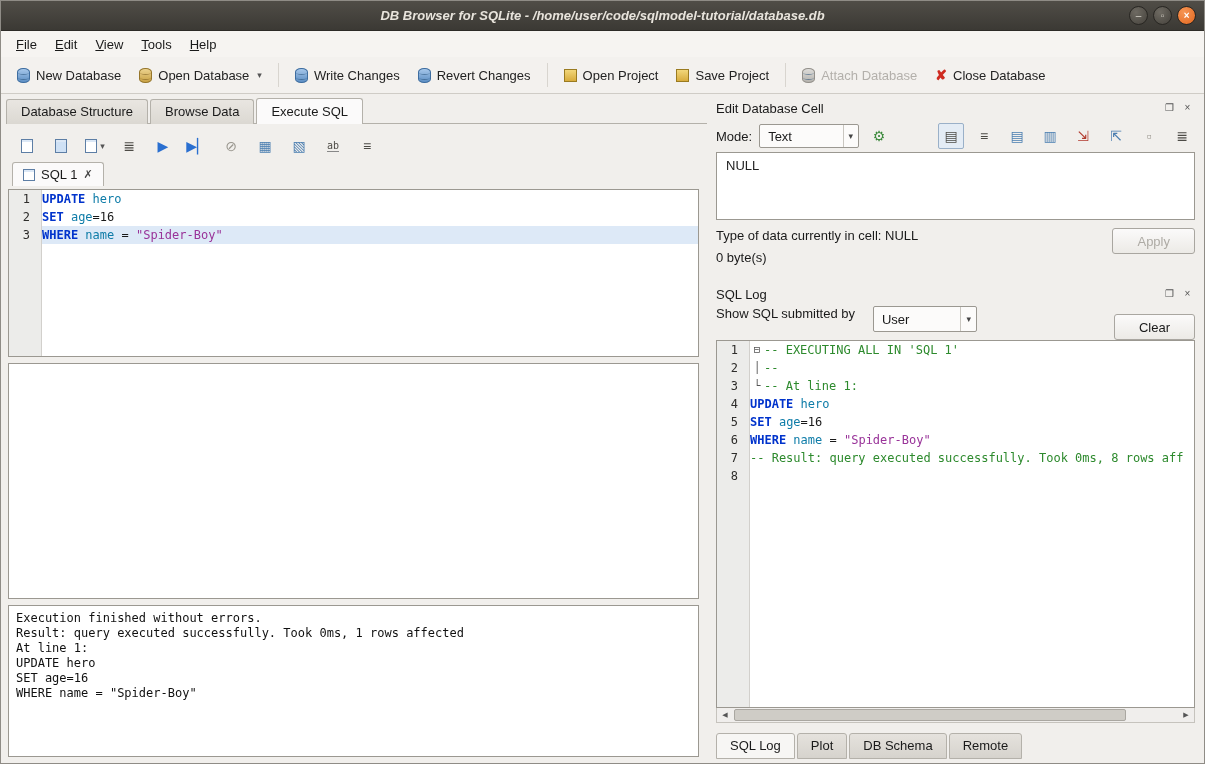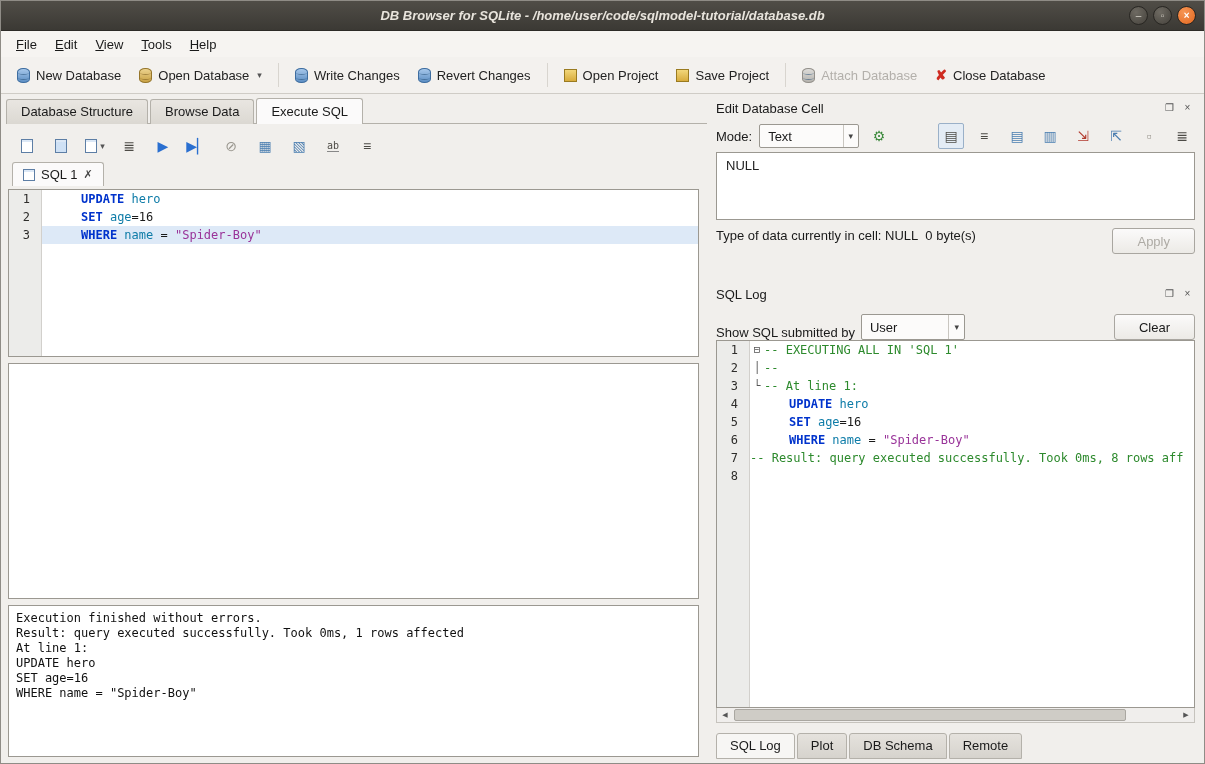--- a/index.html
+++ b/index.html
@@ -78,21 +78,21 @@
 
   
   .codebox { position:relative; background:#fff; border:1px solid #9b9891; overflow:hidden; }
   .editor-box { height:168px; flex:0 0 168px; margin-top:-1px; }
   .gutter-bg { position:absolute; left:0; top:0; bottom:0; width:33px; background:#ececea; border-right:1px solid #d2d0cc; }
   .code-line { display:flex; height:18px; position:relative; font-family:"DejaVu Sans Mono", monospace; font-size:12px; }
   .ln { width:33px; flex:0 0 33px; text-align:right; padding-right:12px; color:#2e2d2b; line-height:18px; }
   .lbody { flex:1; white-space:pre; line-height:18px; display:flex; align-items:center; min-width:0; overflow:hidden; }
   .code-line.hl .lbody { background:var(--hl); }
   .fold { width:14px; flex:0 0 14px; color:#555; font-size:11px; text-align:center; line-height:18px; }
-  .tok-kw { color:var(--kw); font-weight:bold; white-space:pre;padding-left:39px; }
+  .tok-kw { color:var(--kw); font-weight:bold; white-space:pre; }
   .tok-id { color:var(--id); white-space:pre; }
   .tok-str { color:var(--str); white-space:pre; }
   .tok-cm { color:var(--cm); white-space:pre; }
   .tok-pl { color:#1a1a1a; white-space:pre; }
 
   .results-box { flex:1; margin-top:6px; background:#fff; border:1px solid #9b9891; min-height:40px; }
   .messages-box { height:152px; flex:0 0 152px; margin-top:6px; background:#fff; border:1px solid #9b9891; overflow:hidden; }
   .messages { font-family:"DejaVu Sans Mono", monospace; font-size:12px; line-height:15px;
               padding:5px 7px; white-space:pre; color:#111; }
 
@@ -112,28 +112,28 @@
   .combo.user { width:104px; height:26px; }
   .tool-btn { width:26px; height:26px; border:1px solid transparent; background:transparent; display:flex;
               align-items:center; justify-content:center; cursor:pointer; border-radius:2px; }
   .tool-btn.pressed { border-color:#9ab0c8; background:#e4ecf5; }
   .icon-strip { margin-left:auto; display:flex; gap:7px; }
 
   .value-box { height:68px; flex:0 0 68px; background:#fff; border:1px solid #9b9891; padding:5px 9px; }
   .null-text { font-size:13px; color:#222; }
 
   .info-row { flex:0 0 56px; display:flex; padding-top:8px; }
-  .info-lines { flex:1; display:flex; flex-direction:row; gap:7px; }
+  .info-lines { flex:1; display:flex; flex-direction:column; gap:7px; }
   .btn { height:26px; padding:0 24px; background:linear-gradient(#fbfafa,#eceae6); border:1px solid #a9a6a0;
          border-radius:3px; font-family:inherit; font-size:13px; color:#1a1a1a; cursor:pointer; align-self:flex-end; }
   .btn.disabled { color:#aeaba5; }
   .btn.apply { align-self:flex-start; }
 
   .sqllog-head { margin-top:6px; }
-  .filter-row { height:34px; flex:0 0 34px; display:flex; align-items:flex-end; gap:6px; }
+  .filter-row { height:34px; flex:0 0 34px; display:flex; align-items:flex-start; gap:18px; }
   .log-box { flex:1; min-height:60px; }
   .hscroll { height:15px; flex:0 0 15px; display:flex; border:1px solid #c6c3bd; border-top:0; background:#f0eeec; }
   .scroll-arrow { width:16px; flex:0 0 16px; font-size:7px; color:#555; display:flex; align-items:center;
                   justify-content:center; cursor:pointer; }
   .scroll-track { flex:1; position:relative; }
   .scroll-thumb { position:absolute; left:1px; top:1px; bottom:1px; width:88%; background:#cfccc6;
                   border:1px solid #aaa7a1; border-radius:2px; cursor:pointer; }
 
   .bottom-tabs { height:27px; flex:0 0 27px; display:flex; align-items:flex-end; margin-top:9px; }
   .btab { padding:4px 13px 5px 13px; background:linear-gradient(#e5e2dd,#d6d3cd); border:1px solid #b4b1aa;

